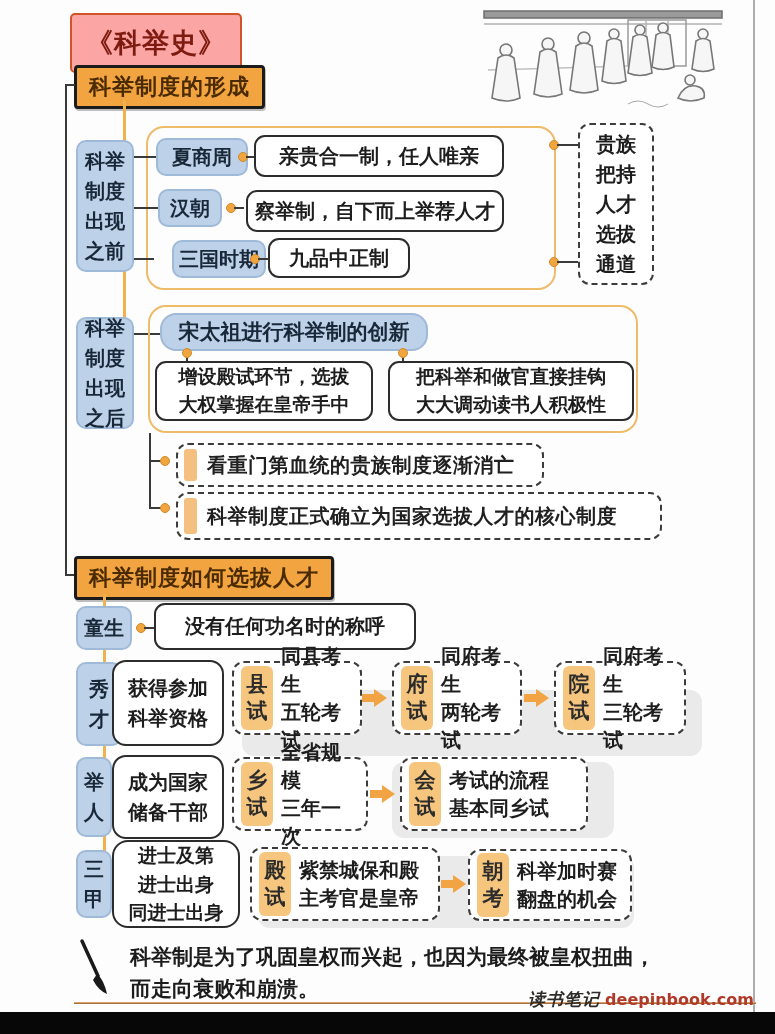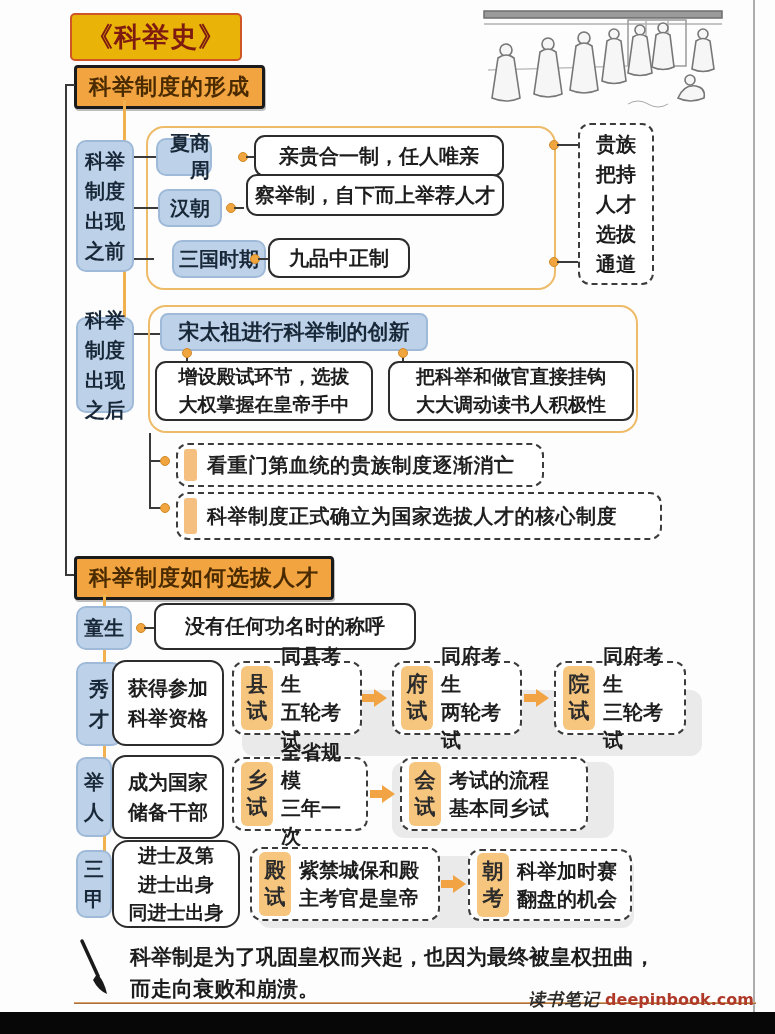--- a/index.html
+++ b/index.html
@@ -1,20 +1,20 @@
 <!DOCTYPE html>
 <html><head>
 <meta charset="utf-8">
 <style>
   html,body{margin:0;padding:0;background:#e8e8e8;}
   #page{position:relative;width:775px;height:1034px;background:#fdfdfd;overflow:hidden;
         font-family:"DejaVu Sans","Liberation Sans",sans-serif;}
   .abs{position:absolute;box-sizing:border-box;}
-  .title{background:#eab308;border:2px solid #cf5526;border-radius:5px;color:#7e1b10;
-         font-weight:bold;font-size:27px;padding:4px 14px;letter-spacing:1px;}
+  .title{background:#fca5a5;border:2px solid #cf5526;border-radius:5px;color:#7e1b10;
+         font-weight:bold;font-size:27px;padding:10px 14px;letter-spacing:1px;}
   .hdr{background:#f1a43f;border:3px solid #1b1b1b;border-radius:4px;color:#4a2a00;
        font-weight:bold;font-size:22px;padding:4px 12px;box-shadow:1px 2px 0 rgba(0,0,0,.25);letter-spacing:1px;}
   .blue{background:#bdd2e9;border:2px solid #9fb9d8;border-radius:10px;color:#182838;font-weight:bold;
         display:flex;align-items:center;justify-content:center;text-align:right;}
   .wbox{background:#fff;border:2.5px solid #2c2c2c;border-radius:11px;color:#1d1d1d;font-weight:bold;
         display:flex;align-items:center;justify-content:center;text-align:center;}
   .dbox{background:#fff;border:2.5px dashed #3c3c3c;border-radius:12px;color:#1d1d1d;font-weight:bold;}
   .octr{border:2.5px solid #eebb69;border-radius:18px;background:transparent;}
   .gpanel{background:#eaeaea;border-radius:12px;}
   .ln{background:#3a3a3a;}
@@ -82,48 +82,48 @@
   <div class="abs ln" style="left:65px;top:84px;width:10px;height:2px;"></div>
   <div class="abs ln" style="left:65px;top:574px;width:10px;height:2px;"></div>
 
   <div class="abs oln" style="left:123px;top:100px;width:3px;height:272px;"></div>
 
   <div class="abs blue wrap2" style="left:76px;top:140px;width:58px;height:132px;font-size:20px;padding:2px 7px;">科举制度出现之前</div>
 
   <div class="abs octr" style="left:146px;top:126px;width:410px;height:164px;"></div>
 
   <div class="abs ln" style="left:134px;top:156px;width:24px;height:2px;"></div>
-  <div class="abs blue" style="left:156px;top:138px;width:56px;height:38px;font-size:20px;">夏商周</div>
+  <div class="abs blue" style="left:156px;top:138px;width:92px;height:38px;font-size:20px;">夏商周</div>
   <div class="abs dot" style="left:238px;top:152px;"></div>
   <div class="abs ln" style="left:246px;top:156px;width:10px;height:2px;"></div>
   <div class="abs wbox" style="left:254px;top:135px;width:250px;height:42px;font-size:20px;">亲贵合一制，任人唯亲</div>
 
   <div class="abs ln" style="left:134px;top:207px;width:26px;height:2px;"></div>
   <div class="abs blue" style="left:158px;top:189px;width:64px;height:38px;font-size:20px;">汉朝</div>
   <div class="abs dot" style="left:226px;top:203px;"></div>
   <div class="abs ln" style="left:234px;top:207px;width:10px;height:2px;"></div>
-  <div class="abs wbox" style="left:246px;top:174px;width:258px;height:42px;font-size:20px;">察举制，自下而上举荐人才</div>
+  <div class="abs wbox" style="left:246px;top:190px;width:258px;height:42px;font-size:20px;">察举制，自下而上举荐人才</div>
 
   <div class="abs ln" style="left:134px;top:258px;width:20px;height:2px;"></div>
   <div class="abs blue" style="left:152px;top:240px;width:94px;height:38px;font-size:20px;margin-left:20px;">三国时期</div>
   <div class="abs dot" style="left:250px;top:254px;"></div>
   <div class="abs ln" style="left:258px;top:258px;width:10px;height:2px;"></div>
   <div class="abs wbox" style="left:268px;top:238px;width:142px;height:40px;font-size:20px;">九品中正制</div>
 
   <div class="abs dot" style="left:549px;top:140px;"></div>
   <div class="abs ln" style="left:557px;top:144px;width:21px;height:2px;"></div>
   <div class="abs dot" style="left:549px;top:257px;"></div>
   <div class="abs ln" style="left:557px;top:261px;width:21px;height:2px;"></div>
   <div class="abs dbox wrap2" style="left:578px;top:123px;width:76px;height:162px;font-size:20px;padding:6px 14px;display:flex;align-items:center;text-align:center;">贵族把持人才选拔通道</div>
 
-  <div class="abs blue wrap2" style="left:76px;top:317px;width:58px;height:96px;font-size:20px;padding:0 7px;">科举制度出现之后</div>
+  <div class="abs blue wrap2" style="left:76px;top:317px;width:58px;height:112px;font-size:20px;padding:0 7px;">科举制度出现之后</div>
   <div class="abs ln" style="left:134px;top:333px;width:26px;height:2px;"></div>
 
   <div class="abs octr" style="left:148px;top:305px;width:490px;height:128px;"></div>
-  <div class="abs blue" style="left:160px;top:313px;width:268px;height:38px;font-size:21px;border-radius:8px;">宋太祖进行科举制的创新</div>
+  <div class="abs blue" style="left:160px;top:313px;width:268px;height:38px;font-size:21px;border-radius:16px;">宋太祖进行科举制的创新</div>
   <div class="abs ln" style="left:186px;top:351px;width:2px;height:10px;"></div>
   <div class="abs dot" style="left:182px;top:348px;"></div>
   <div class="abs ln" style="left:402px;top:351px;width:2px;height:10px;"></div>
   <div class="abs dot" style="left:398px;top:348px;"></div>
   <div class="abs wbox pre" style="left:155px;top:361px;width:218px;height:60px;font-size:19px;line-height:1.45;">增设殿试环节，选拔
 大权掌握在皇帝手中</div>
   <div class="abs wbox pre" style="left:388px;top:361px;width:246px;height:60px;font-size:19px;line-height:1.45;">把科举和做官直接挂钩
 大大调动读书人积极性</div>
 
   <div class="abs ln" style="left:149px;top:433px;width:2px;height:76px;"></div>

